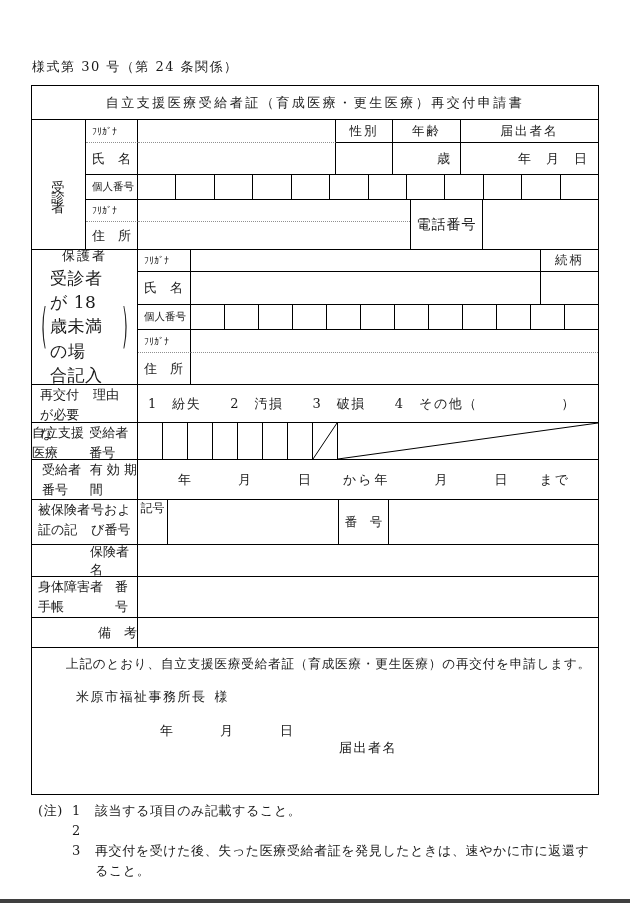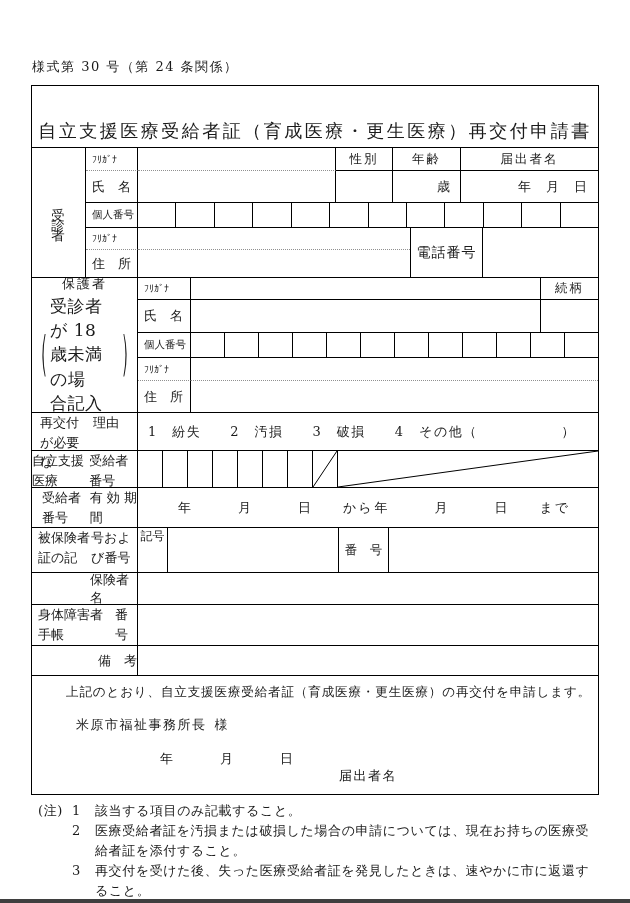--- a/index.html
+++ b/index.html
@@ -24,21 +24,21 @@
   .br  { border-right: 1px solid #000; }
   .cell { display: flex; align-items: center; }
   .center { justify-content: center; text-align: center; }
   .ls2 { letter-spacing: 2px; }
   .small { font-size: 10px; }
   .comp { font-size: 10.5px; letter-spacing: 0; }
   .f12 { font-size: 12.5px; }
 
   
   .title-row { height: 34px; align-items: center; justify-content: center;
-               font-size: 18px; letter-spacing: 2.5px; margin-top: 28px; }
+               font-size: 13px; letter-spacing: 2.5px; }
 
   
   .patient { height: 130px; }
   .colA { width: 54px; display: flex; align-items: center; justify-content: center; }
   .vert { writing-mode: vertical-rl; text-orientation: upright; letter-spacing: 0.75em; font-size: 13.5px; }
   .p-rest { flex: 1; display: flex; flex-direction: column; }
   .labcol { width: 52px; padding-left: 6px; }
   .g-labcol { width: 53px; padding-left: 6px; }
   .namecell { width: 198px; }
   .sexcol { width: 57px; }
@@ -329,21 +329,20 @@
 
 <div class="notes">
   <div class="note-row">
     <div class="note-mark">(注)</div>
     <div class="note-num">1</div>
     <div class="note-text">該当する項目のみ記載すること。</div>
   </div>
   <div class="note-row">
     <div class="note-mark"></div>
     <div class="note-num">2</div>
-    <div class="note-text">医療受給者証を汚損または破損した場合の申請については、現在お持ちの医療受給者証を添付すること。</div>
   </div>
   <div class="note-row">
     <div class="note-mark"></div>
     <div class="note-num">3</div>
     <div class="note-text">再交付を受けた後、失った医療受給者証を発見したときは、速やかに市に返還すること。</div>
   </div>
 </div>
 
 <div class="bottom-bar"></div>
 

